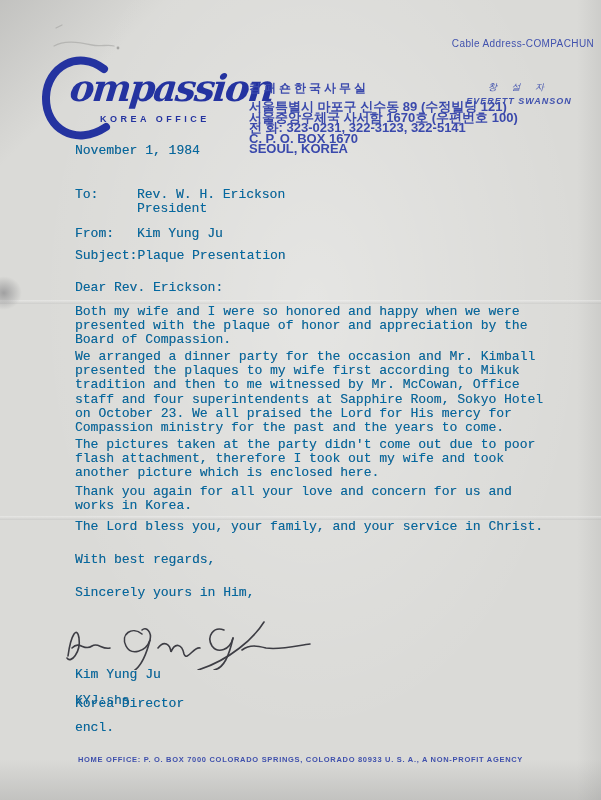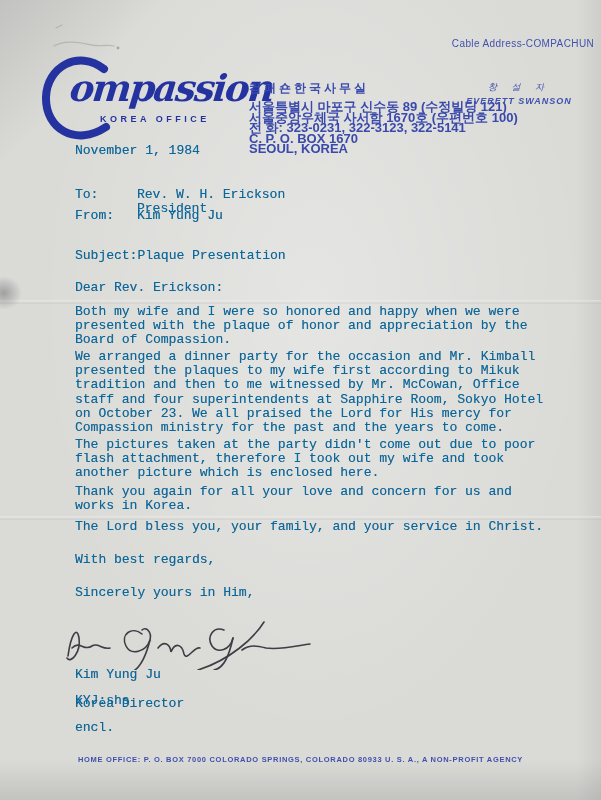--- a/index.html
+++ b/index.html
@@ -59,21 +59,21 @@
     font-family:"Liberation Mono","DejaVu Sans Mono",monospace;
     font-size:13px;line-height:14.2px;color:#0369a1;
     text-shadow:0.2px 0.2px 0.3px rgba(60,60,70,0.45);
     white-space:pre-line;
   }
   .abs{position:absolute;}
   .date{left:75px;top:144px;}
   .meta-row{left:75px;display:flex;}
   .meta-label{flex:0 0 62px;}
   .row-to{top:188px;}
-  .row-from{top:209px;align-items:flex-end;}
+  .row-from{top:227px;align-items:flex-end;}
   .row-subject{top:249px;}
   .salutation{left:75px;top:281px;}
   .p1{left:75px;top:305px;}
   .p2{left:75px;top:350px;}
   .p3{left:75px;top:438px;}
   .p4{left:75px;top:485px;}
   .p5{left:75px;top:520px;}
   .regards{left:75px;top:553px;}
   .closing{left:75px;top:586px;}
   .sig{left:58px;top:612px;}

